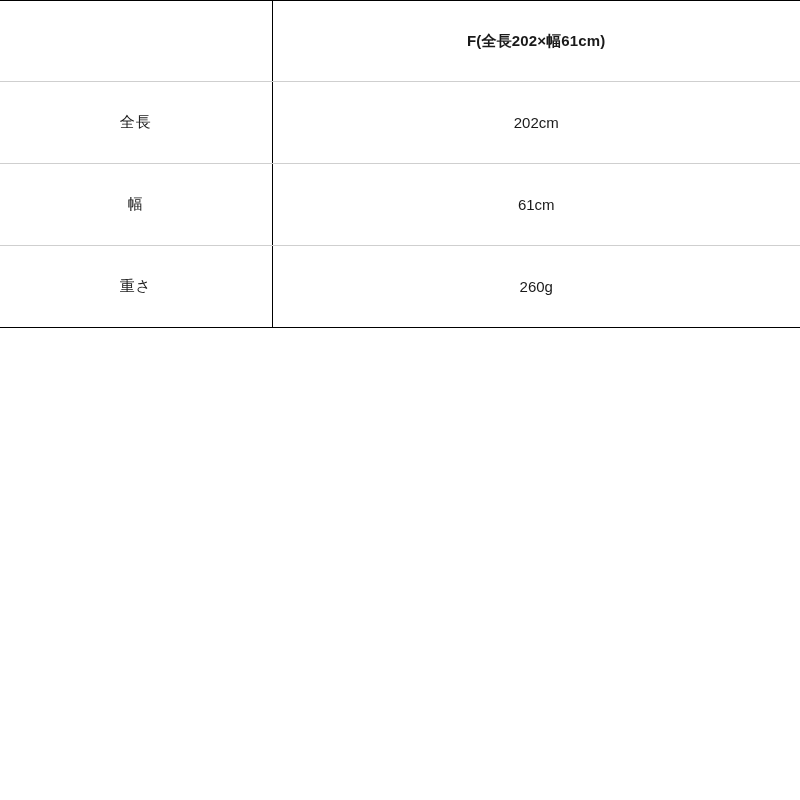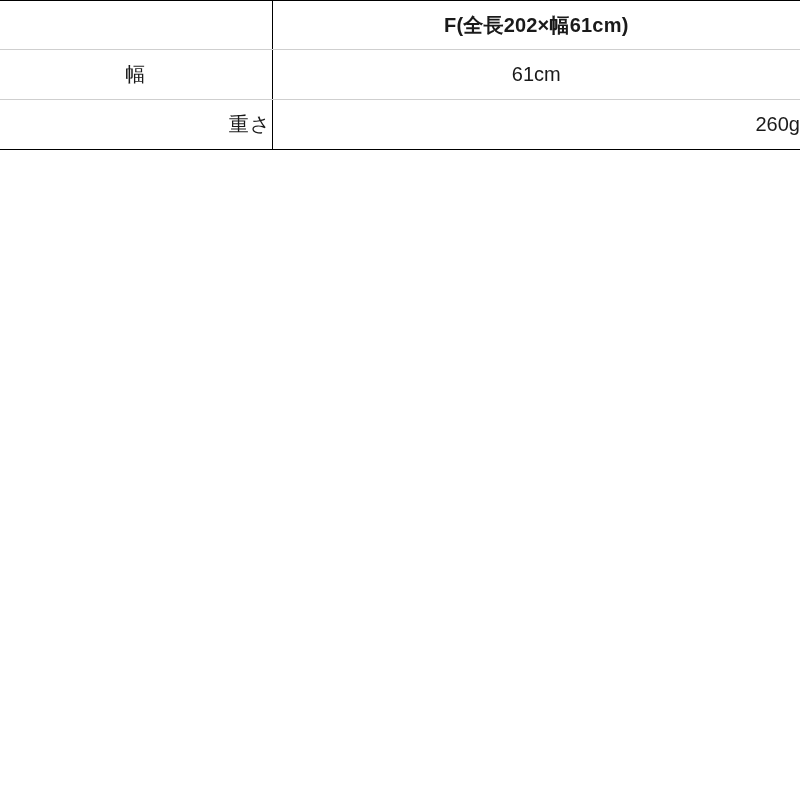--- a/index.html
+++ b/index.html
@@ -22,30 +22,29 @@
   }
   table.size-table {
     width: 800px;
     border-collapse: collapse;
     table-layout: fixed;
     border-top: 1px solid #000000;
     border-bottom: 1px solid #000000;
   }
   table.size-table td {
     border-bottom: 1px solid #cfcfcf;
-    padding: 0;
+    padding: 16px;
     height: 49px;
     vertical-align: middle;
     text-align: center;
-    font-size: 20px;
+    font-size: 15px;
     color: #1a1a1a;
   }
   table.size-table tr:last-child td {
     border-bottom: none;
-    text-align: right;
   }
   col.c-label { width: 272px; }
   col.c-value { width: 528px; }
 
   td.label-cell {
     border-right: 1px solid #000000;
     letter-spacing: 0.06em;
   }
   td.header-blank {
     border-right: 1px solid #000000;
@@ -75,20 +74,24 @@
     <colgroup>
       <col class="c-label">
       <col class="c-value">
     </colgroup>
     <tbody>
       <tr class="header-row">
         <td class="header-blank"></td>
         <td class="header-value">F(全長202×幅61cm)</td>
       </tr>
       <tr>
+        <td class="label-cell">全長</td>
+        <td class="value-cell">202cm</td>
+      </tr>
+      <tr>
         <td class="label-cell">幅</td>
         <td class="value-cell">61cm</td>
       </tr>
       <tr>
         <td class="label-cell">重さ</td>
         <td class="value-cell">260g</td>
       </tr>
     </tbody>
   </table>
 

